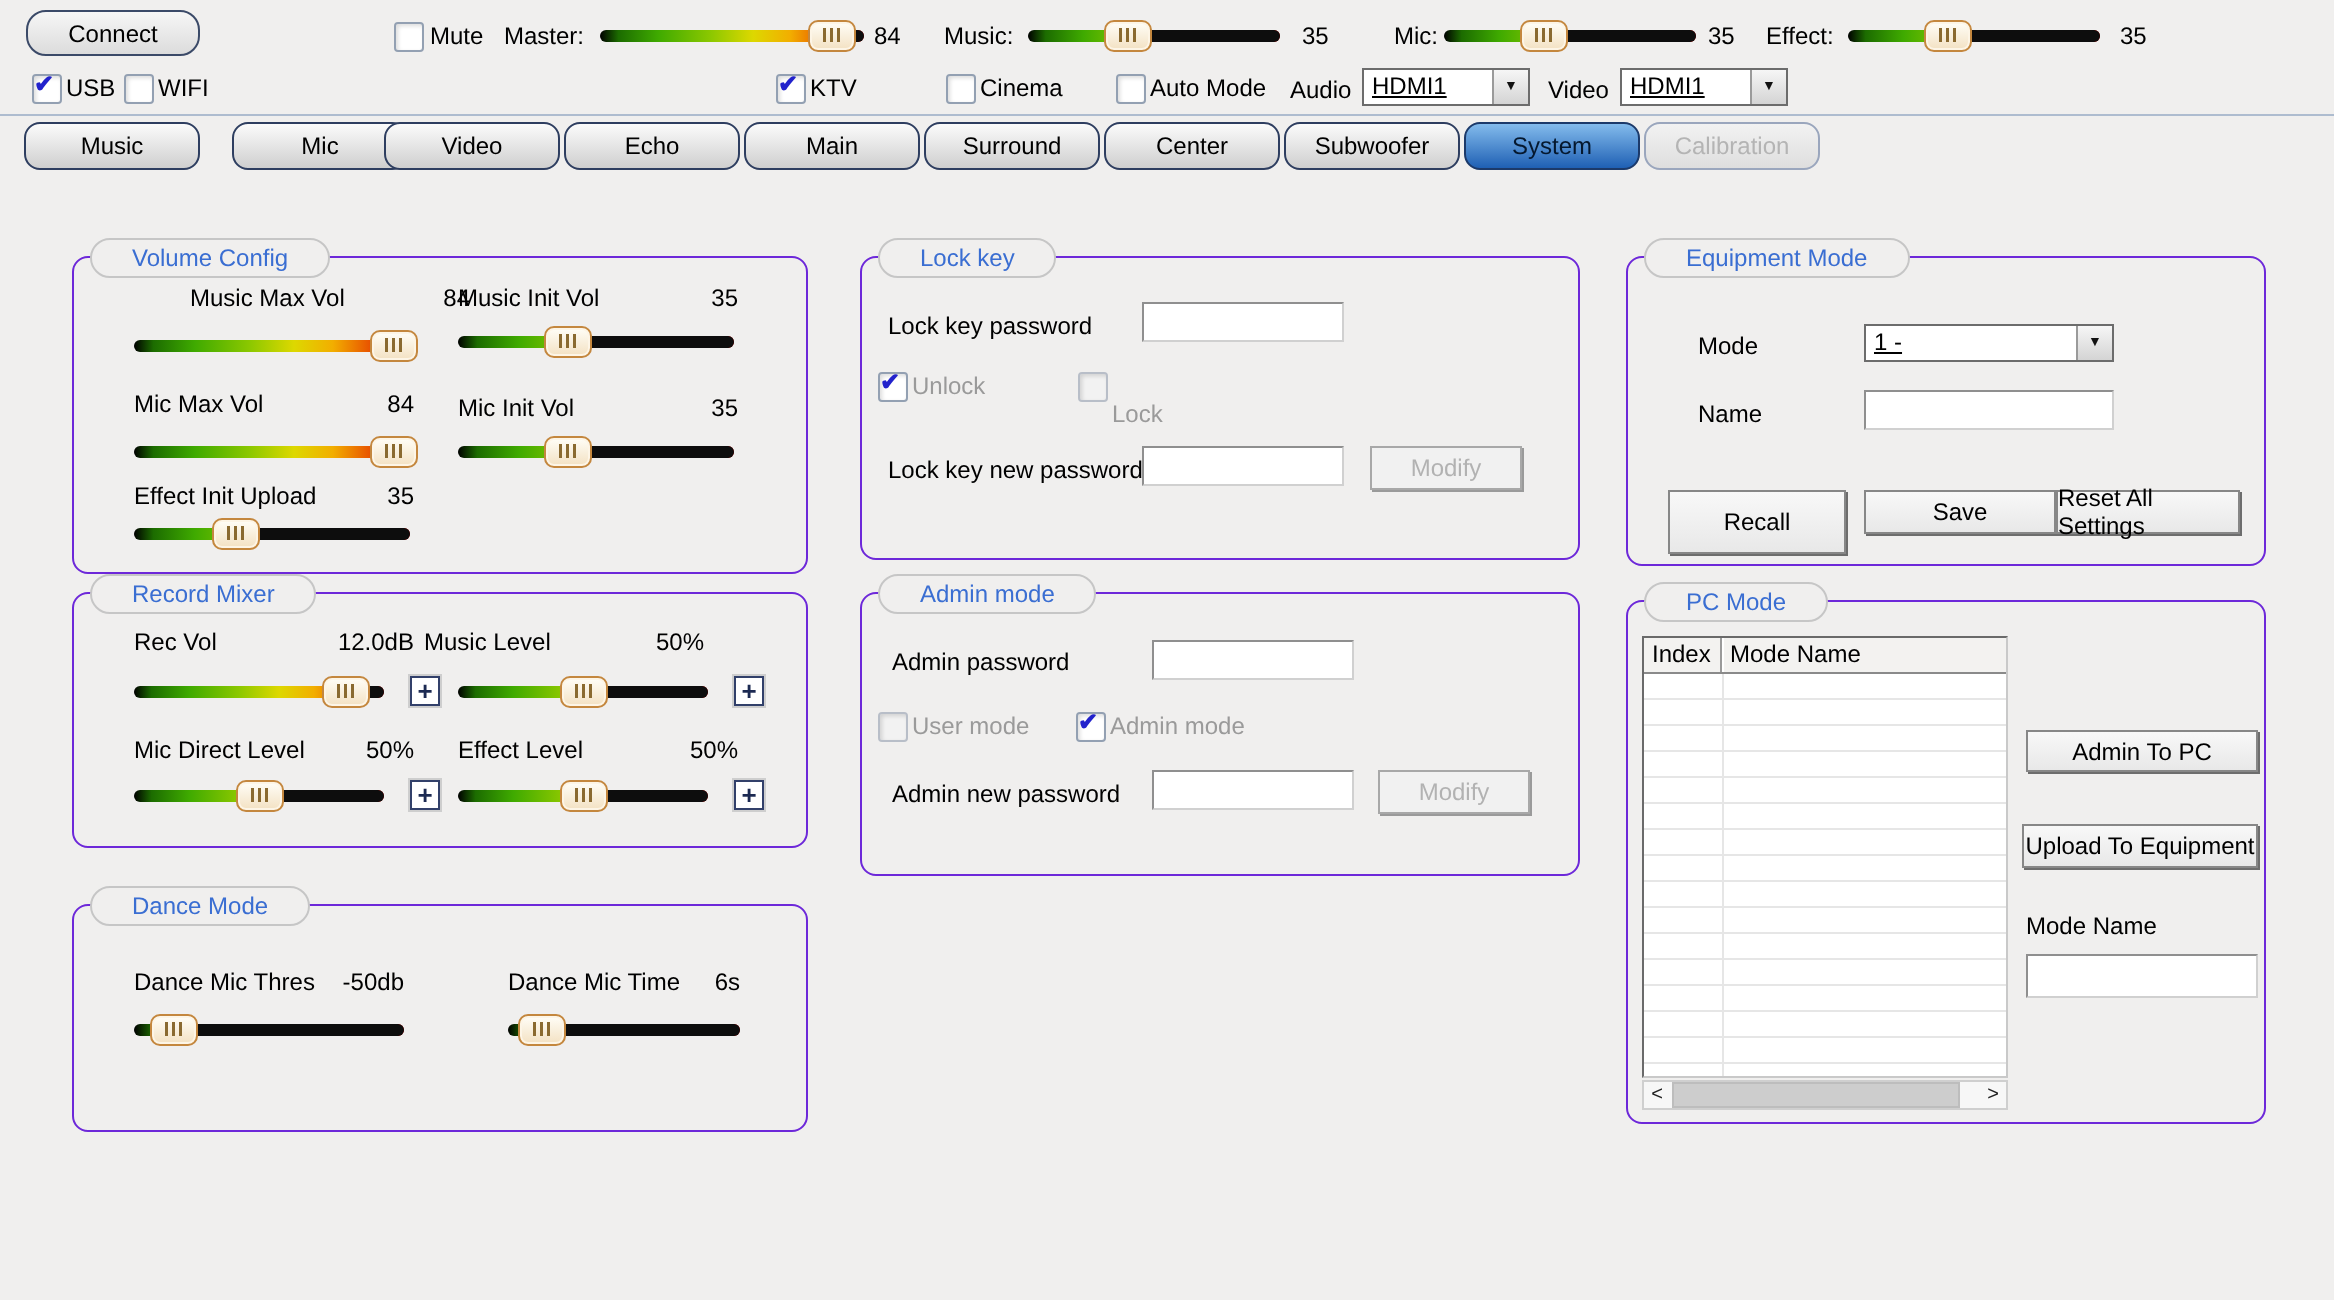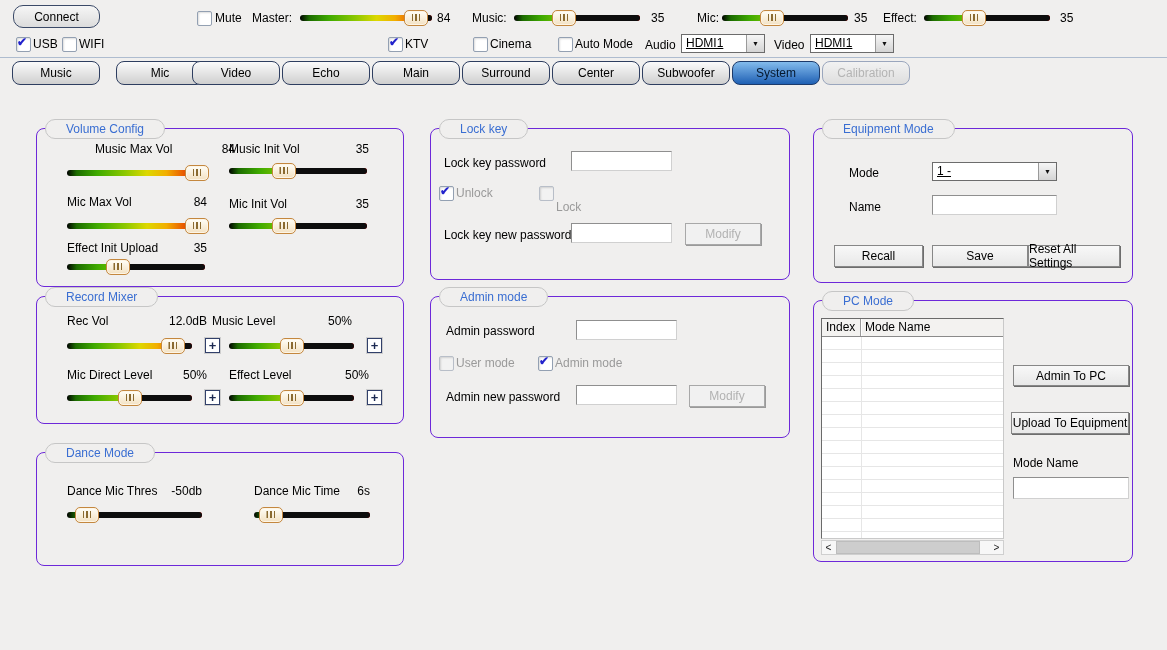--- a/index.html
+++ b/index.html
@@ -356,21 +356,21 @@
     <div class="combo" style="left:118px;top:33px;width:125px;height:19px;">
       <div class="cval">1 -</div>
       <div class="cbtn">
           <span>▼</span>
         </div>
     </div>
 
     <div class="lbl" style="left:35px;top:71px;">Name</div>
     <input class="tinput" style="left: 118px; top: 66px; width: 125px; height: 20px;" value="">
 
-    <div class="win-btn" style="left:20px;top:116px;width:89px;height:22px;">
+    <div class="win-btn" style="left:20px;top:116px;width:89px;height:32px;">
         <span>Recall</span>
       </div>
     <div class="win-btn" style="left:118px;top:116px;width:96px;height:22px;">
         <span>Save</span>
       </div>
     <div class="win-btn" style="left:214px;top:116px;width:92px;height:22px;">
         <span>Reset All Settings</span>
       </div>
   </div>
 

